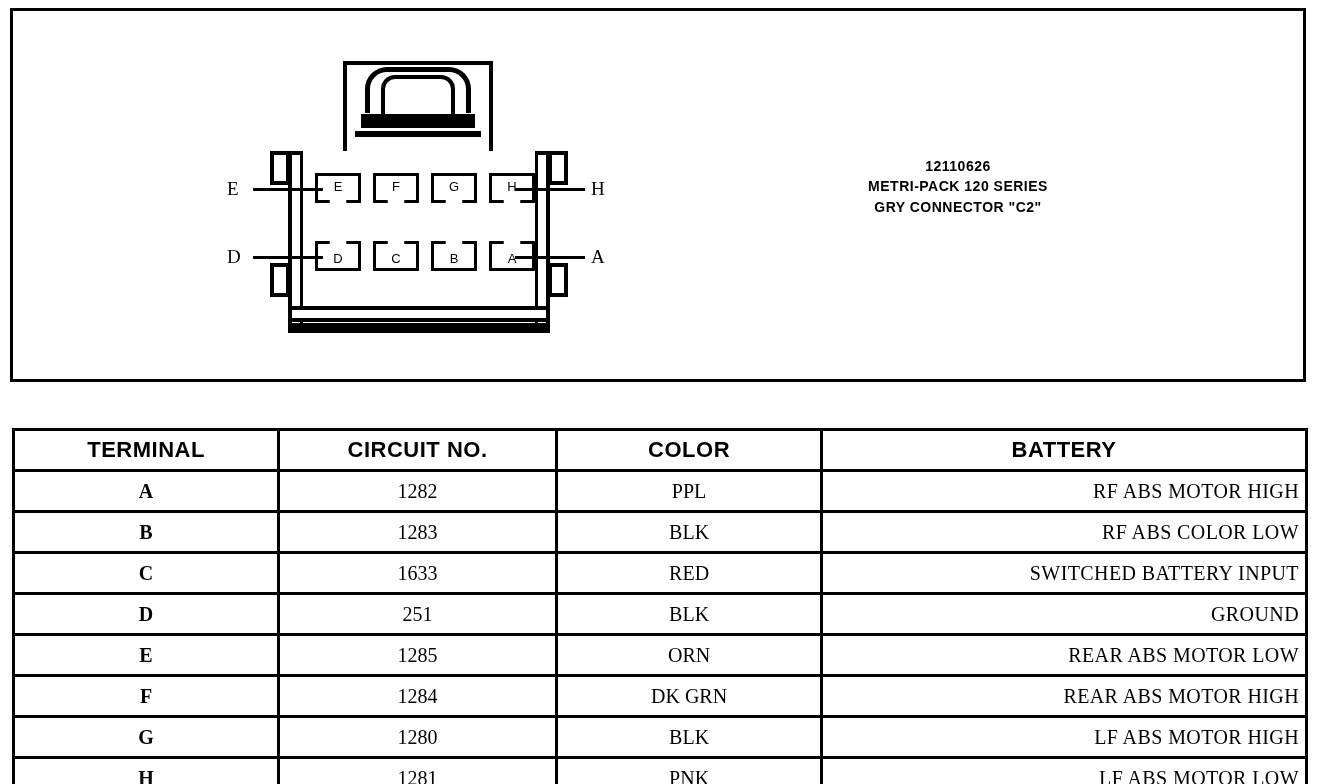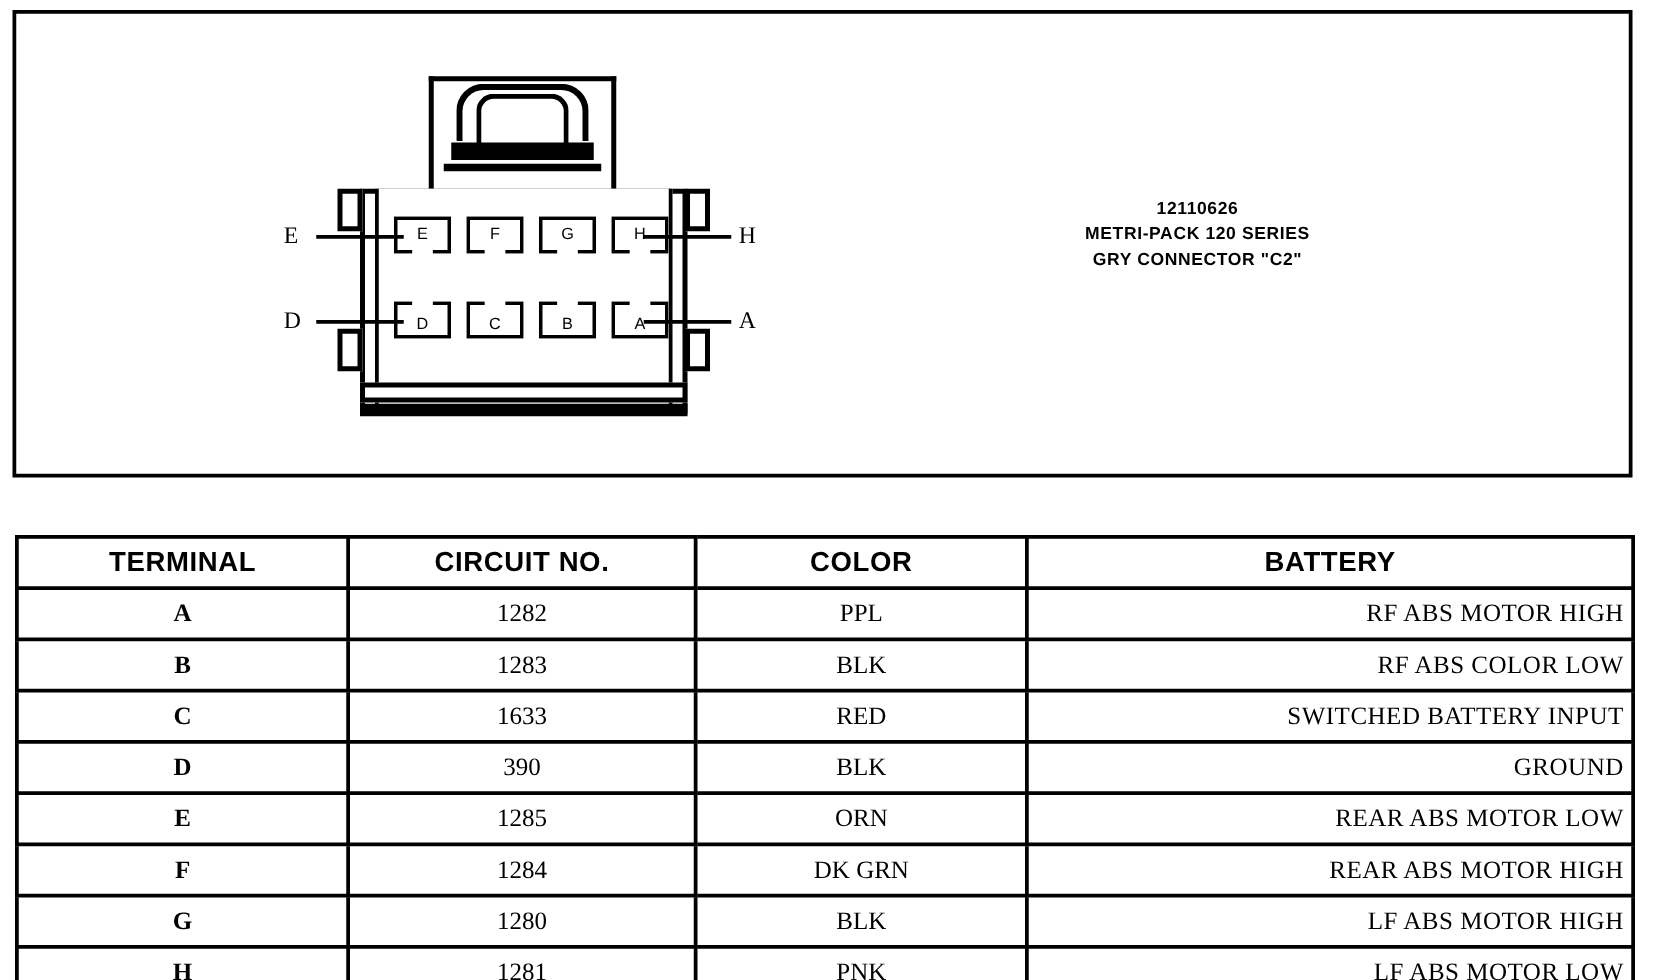--- a/index.html
+++ b/index.html
@@ -391,21 +391,21 @@
         <td class="desc">RF ABS COLOR LOW</td>
       </tr>
       <tr>
         <td class="term">C</td>
         <td class="circ">1633</td>
         <td class="color">RED</td>
         <td class="desc">SWITCHED BATTERY INPUT</td>
       </tr>
       <tr>
         <td class="term">D</td>
-        <td class="circ">390</td>
+        <td class="circ">251</td>
         <td class="color">BLK</td>
         <td class="desc">GROUND</td>
       </tr>
       <tr>
         <td class="term">E</td>
         <td class="circ">1285</td>
         <td class="color">ORN</td>
         <td class="desc">REAR ABS MOTOR LOW</td>
       </tr>
       <tr>

